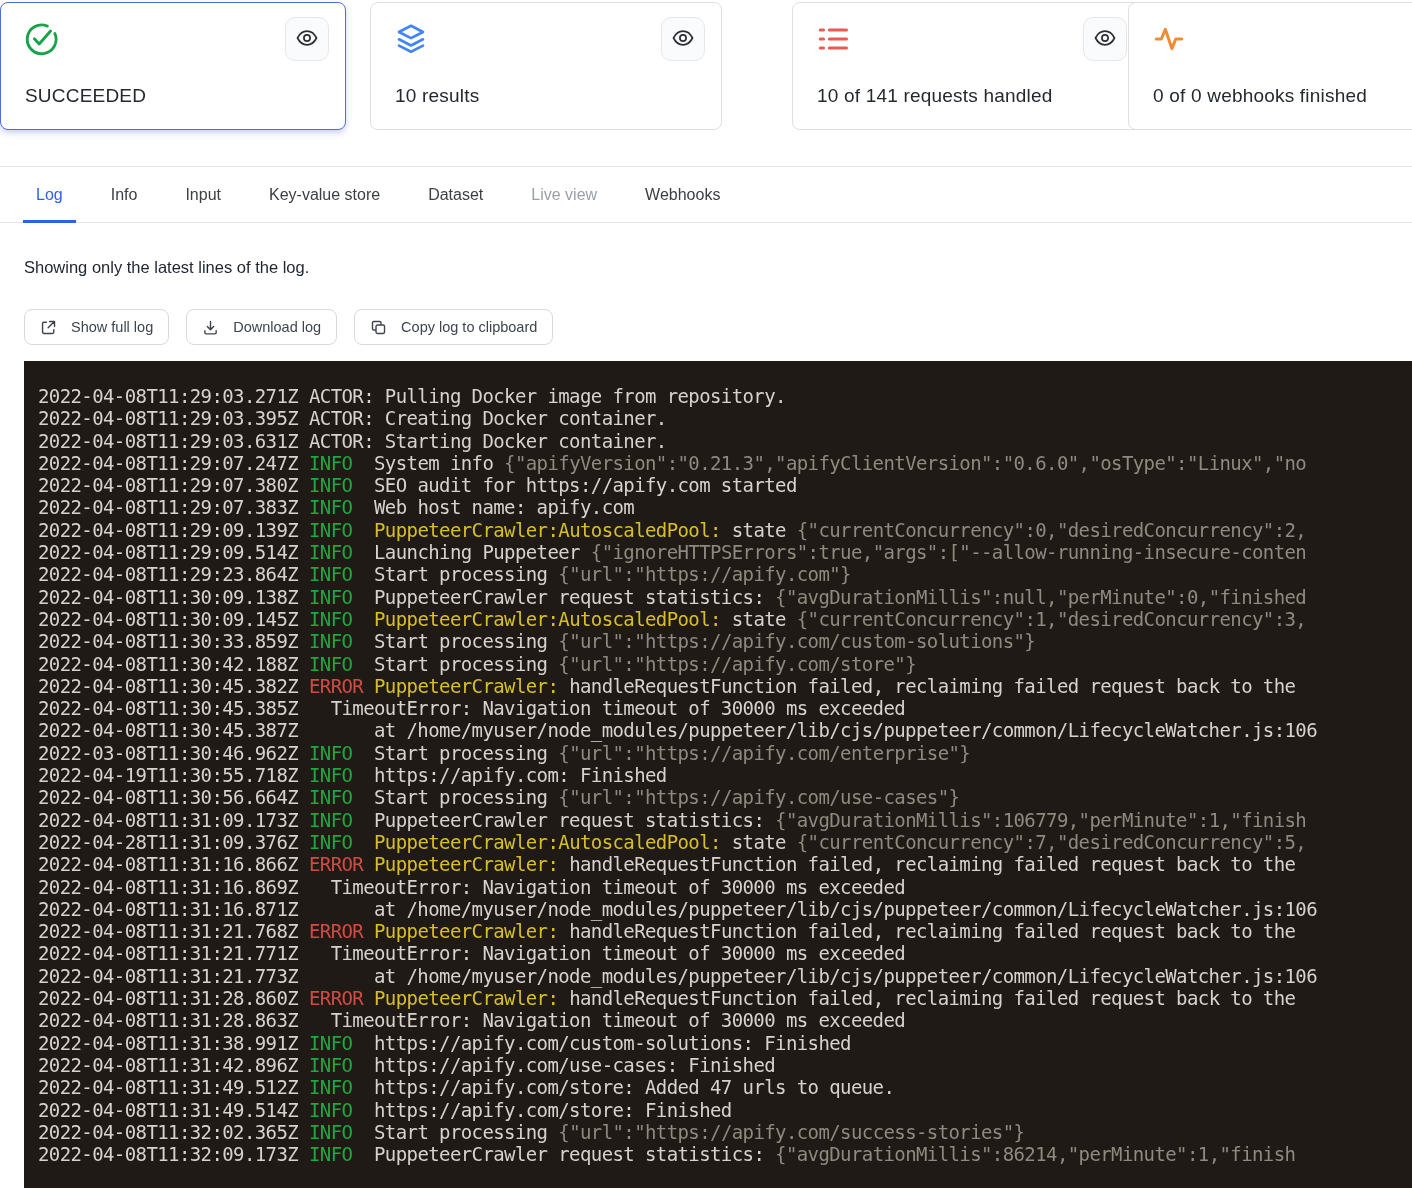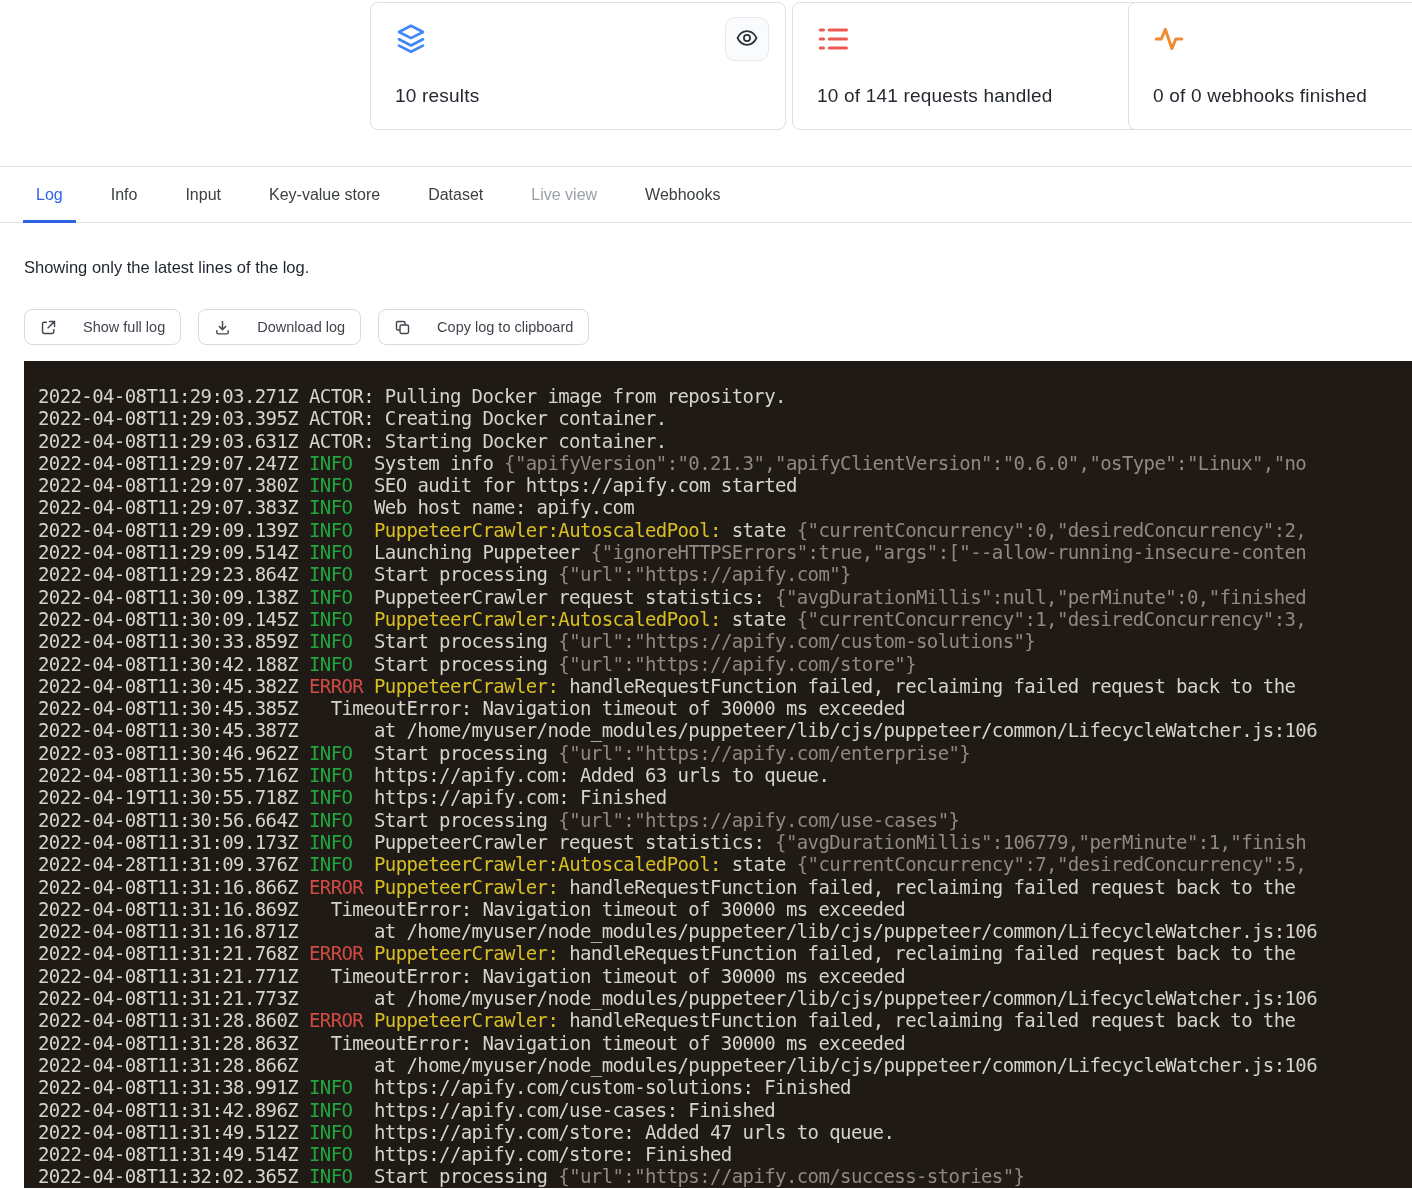--- a/index.html
+++ b/index.html
@@ -1,21 +1,21 @@
 <!DOCTYPE html>
 <html><head>
 <meta charset="utf-8">
 <style>
   * { margin:0; padding:0; box-sizing:border-box; }
   html,body { width:1412px; height:1189px; overflow:hidden; background:#fff;
     font-family:"Liberation Sans", sans-serif; }
 
   
   .cards { position:relative; height:166px; }
-  .card { position:absolute; top:2px; height:128px; width:416px; background:#fff;
+  .card { position:absolute; top:2px; height:128px; width:352px; background:#fff;
     border:1px solid #dcdfe4; border-radius:8px; }
   .card.active { border:1px solid #4b6fdb; box-shadow:0 3px 7px -1px rgba(110,88,228,.38); }
   .card-icon { position:absolute; left:22px; top:18px; width:36px; height:36px; display:block; }
   .card-label { position:absolute; left:24px; bottom:22px; font-size:19px; color:#24292f; letter-spacing:.2px; }
   .eye-btn { position:absolute; right:16px; top:14px; width:44px; height:44px; background:#fafbfc;
     border:1px solid #e6e7ea; border-radius:10px; display:flex; align-items:center; justify-content:center; cursor:pointer; }
   #card-0 { left:0; width:346px; }
   #card-1 { left:370px; }
   #card-2 { left:792px; }
   #card-3 { left:1128px; }
@@ -25,41 +25,58 @@
     display:flex; align-items:stretch; padding-left:12px; background:#fff; }
   .tab { display:flex; align-items:center; padding:0 13px; margin:0 11px; font-size:16px;
     color:#3c4043; position:relative; cursor:pointer; white-space:nowrap; }
   .tab.active { color:#2c63e5; }
   .tab.active::after { content:""; position:absolute; left:0; right:0; bottom:-1px; height:3px; background:#2c63e5; }
   .tab.disabled { color:#9aa0a6; cursor:default; }
 
   
   .log-note { margin:35px 0 0 24px; font-size:16.5px; color:#1e2430; }
   .log-actions { margin:32px 0 0 24px; display:flex; gap:17px; }
-  .log-btn { display:flex; align-items:center; gap:26px; height:36px; padding:0 15px;
+  .log-btn { display:flex; align-items:center; gap:14px; height:36px; padding:0 15px;
     background:#fff; border:1px solid #d7dade; border-radius:8px; font-size:14.5px; font-weight:500;
     color:#3f454e; cursor:pointer; font-family:"Liberation Sans", sans-serif; }
   .log-btn svg { display:block; }
 
   
   .terminal { margin:16px 0 0 24px; width:1388px; height:827px; background:#1f1a16;
     overflow:hidden; padding:24px 0 0 14px; }
   .trow { white-space:pre; font-family:"DejaVu Sans Mono","Liberation Mono",monospace;
     font-size:19px; line-height:22.3px; letter-spacing:-0.6px; }
   .seg-t { color:#d6d2cc; }
   .seg-i { color:#22a63e; }
   .seg-e { color:#d14b42; }
   .seg-y { color:#d8c022; }
   .seg-d { color:#8f897f; }
 </style>
 </head>
 <body>
 
 <div class="cards">
 
+  <div class="card active" id="card-0">
+    <span class="card-icon">
+      <svg width="36" height="36" viewBox="0 0 24 24" fill="none">
+        <path d="M21.2 8.3A9.6 9.6 0 1 1 16.2 3.4" stroke="#17a34a" stroke-width="1.9" stroke-linecap="round"></path>
+        <path d="M7.6 11.9l3.2 3.4 7.6-8.6" stroke="#17a34a" stroke-width="1.9" stroke-linecap="round" stroke-linejoin="round"></path>
+      </svg>
+    </span>
+    <button class="eye-btn">
+      <span>
+        <svg width="24" height="24" viewBox="0 0 24 24" fill="none">
+          <path d="M2.5 12C5 7 9 5.2 12 5.2S19 7 21.5 12C19 17 15 18.8 12 18.8S5 17 2.5 12Z" stroke="#2b2f35" stroke-width="1.7"></path>
+          <circle cx="12" cy="12" r="3.1" stroke="#2b2f35" stroke-width="1.7"></circle>
+        </svg>
+      </span>
+    </button>
+    <div class="card-label">SUCCEEDED</div>
+  </div>
 
   <div class="card" id="card-1">
     <span class="card-icon">
       <svg width="36" height="36" viewBox="0 0 24 24" fill="none">
         <path d="M12 3.2l8 4.1-8 4.1-8-4.1 8-4.1Z" stroke="#4286f5" stroke-width="1.8" stroke-linejoin="round"></path>
         <path d="M4 12.2l8 4.1 8-4.1" stroke="#4286f5" stroke-width="1.8" stroke-linecap="round" stroke-linejoin="round"></path>
         <path d="M4 16.4l8 4.1 8-4.1" stroke="#4286f5" stroke-width="1.8" stroke-linecap="round" stroke-linejoin="round"></path>
       </svg>
     </span>
     <button class="eye-btn">
@@ -153,33 +170,31 @@
     <div class="trow"><span class="seg-t">2022-04-08T11:29:09.514Z </span><span class="seg-i">INFO</span><span class="seg-t">  Launching Puppeteer </span><span class="seg-d">{"ignoreHTTPSErrors":true,"args":["--allow-running-insecure-conten</span></div>
     <div class="trow"><span class="seg-t">2022-04-08T11:29:23.864Z </span><span class="seg-i">INFO</span><span class="seg-t">  Start processing </span><span class="seg-d">{"url":"https://apify.com"}</span></div>
     <div class="trow"><span class="seg-t">2022-04-08T11:30:09.138Z </span><span class="seg-i">INFO</span><span class="seg-t">  PuppeteerCrawler request statistics: </span><span class="seg-d">{"avgDurationMillis":null,"perMinute":0,"finished</span></div>
     <div class="trow"><span class="seg-t">2022-04-08T11:30:09.145Z </span><span class="seg-i">INFO</span><span class="seg-t">  </span><span class="seg-y">PuppeteerCrawler:AutoscaledPool:</span><span class="seg-t"> state </span><span class="seg-d">{"currentConcurrency":1,"desiredConcurrency":3,</span></div>
     <div class="trow"><span class="seg-t">2022-04-08T11:30:33.859Z </span><span class="seg-i">INFO</span><span class="seg-t">  Start processing </span><span class="seg-d">{"url":"https://apify.com/custom-solutions"}</span></div>
     <div class="trow"><span class="seg-t">2022-04-08T11:30:42.188Z </span><span class="seg-i">INFO</span><span class="seg-t">  Start processing </span><span class="seg-d">{"url":"https://apify.com/store"}</span></div>
     <div class="trow"><span class="seg-t">2022-04-08T11:30:45.382Z </span><span class="seg-e">ERROR</span><span class="seg-t"> </span><span class="seg-y">PuppeteerCrawler:</span><span class="seg-t"> handleRequestFunction failed, reclaiming failed request back to the </span></div>
     <div class="trow"><span class="seg-t">2022-04-08T11:30:45.385Z   TimeoutError: Navigation timeout of 30000 ms exceeded</span></div>
     <div class="trow"><span class="seg-t">2022-04-08T11:30:45.387Z       at /home/myuser/node_modules/puppeteer/lib/cjs/puppeteer/common/LifecycleWatcher.js:106</span></div>
     <div class="trow"><span class="seg-t">2022-03-08T11:30:46.962Z </span><span class="seg-i">INFO</span><span class="seg-t">  Start processing </span><span class="seg-d">{"url":"https://apify.com/enterprise"}</span></div>
-    <div class="trow"><span class="seg-t">2022-04-08T11:30:55.716Z </span><span class="seg-i">INFO</span><span class="seg-t">  https://apify.com: Added 63 urls to queue.</span></div>
     <div class="trow"><span class="seg-t">2022-04-19T11:30:55.718Z </span><span class="seg-i">INFO</span><span class="seg-t">  https://apify.com: Finished</span></div>
     <div class="trow"><span class="seg-t">2022-04-08T11:30:56.664Z </span><span class="seg-i">INFO</span><span class="seg-t">  Start processing </span><span class="seg-d">{"url":"https://apify.com/use-cases"}</span></div>
     <div class="trow"><span class="seg-t">2022-04-08T11:31:09.173Z </span><span class="seg-i">INFO</span><span class="seg-t">  PuppeteerCrawler request statistics: </span><span class="seg-d">{"avgDurationMillis":106779,"perMinute":1,"finish</span></div>
     <div class="trow"><span class="seg-t">2022-04-28T11:31:09.376Z </span><span class="seg-i">INFO</span><span class="seg-t">  </span><span class="seg-y">PuppeteerCrawler:AutoscaledPool:</span><span class="seg-t"> state </span><span class="seg-d">{"currentConcurrency":7,"desiredConcurrency":5,</span></div>
     <div class="trow"><span class="seg-t">2022-04-08T11:31:16.866Z </span><span class="seg-e">ERROR</span><span class="seg-t"> </span><span class="seg-y">PuppeteerCrawler:</span><span class="seg-t"> handleRequestFunction failed, reclaiming failed request back to the </span></div>
     <div class="trow"><span class="seg-t">2022-04-08T11:31:16.869Z   TimeoutError: Navigation timeout of 30000 ms exceeded</span></div>
     <div class="trow"><span class="seg-t">2022-04-08T11:31:16.871Z       at /home/myuser/node_modules/puppeteer/lib/cjs/puppeteer/common/LifecycleWatcher.js:106</span></div>
     <div class="trow"><span class="seg-t">2022-04-08T11:31:21.768Z </span><span class="seg-e">ERROR</span><span class="seg-t"> </span><span class="seg-y">PuppeteerCrawler:</span><span class="seg-t"> handleRequestFunction failed, reclaiming failed request back to the </span></div>
     <div class="trow"><span class="seg-t">2022-04-08T11:31:21.771Z   TimeoutError: Navigation timeout of 30000 ms exceeded</span></div>
     <div class="trow"><span class="seg-t">2022-04-08T11:31:21.773Z       at /home/myuser/node_modules/puppeteer/lib/cjs/puppeteer/common/LifecycleWatcher.js:106</span></div>
     <div class="trow"><span class="seg-t">2022-04-08T11:31:28.860Z </span><span class="seg-e">ERROR</span><span class="seg-t"> </span><span class="seg-y">PuppeteerCrawler:</span><span class="seg-t"> handleRequestFunction failed, reclaiming failed request back to the </span></div>
     <div class="trow"><span class="seg-t">2022-04-08T11:31:28.863Z   TimeoutError: Navigation timeout of 30000 ms exceeded</span></div>
-    <div class="trow"><span class="seg-t">2022-04-08T11:31:28.866Z       at /home/myuser/node_modules/puppeteer/lib/cjs/puppeteer/common/LifecycleWatcher.js:106</span></div>
     <div class="trow"><span class="seg-t">2022-04-08T11:31:38.991Z </span><span class="seg-i">INFO</span><span class="seg-t">  https://apify.com/custom-solutions: Finished</span></div>
     <div class="trow"><span class="seg-t">2022-04-08T11:31:42.896Z </span><span class="seg-i">INFO</span><span class="seg-t">  https://apify.com/use-cases: Finished</span></div>
     <div class="trow"><span class="seg-t">2022-04-08T11:31:49.512Z </span><span class="seg-i">INFO</span><span class="seg-t">  https://apify.com/store: Added 47 urls to queue.</span></div>
     <div class="trow"><span class="seg-t">2022-04-08T11:31:49.514Z </span><span class="seg-i">INFO</span><span class="seg-t">  https://apify.com/store: Finished</span></div>
     <div class="trow"><span class="seg-t">2022-04-08T11:32:02.365Z </span><span class="seg-i">INFO</span><span class="seg-t">  Start processing </span><span class="seg-d">{"url":"https://apify.com/success-stories"}</span></div>
     <div class="trow"><span class="seg-t">2022-04-08T11:32:09.173Z </span><span class="seg-i">INFO</span><span class="seg-t">  PuppeteerCrawler request statistics: </span><span class="seg-d">{"avgDurationMillis":86214,"perMinute":1,"finish</span></div>
   </div>
 
 </body></html>

